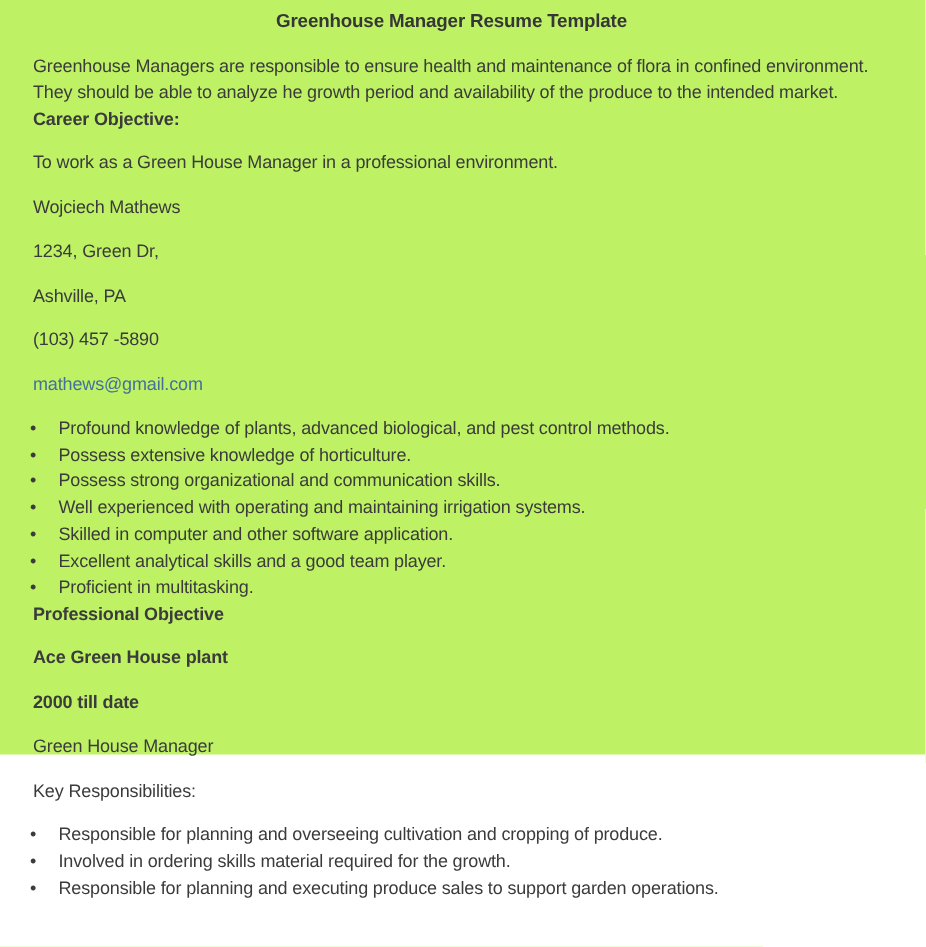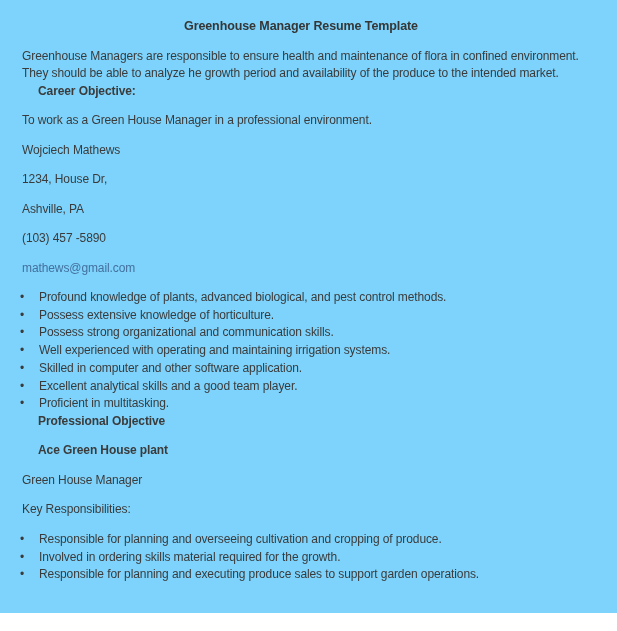--- a/index.html
+++ b/index.html
@@ -7,36 +7,36 @@
   body {
     width: 617px;
     height: 631px;
     overflow: hidden;
     font-family: "Liberation Sans", "DejaVu Sans", sans-serif;
     font-size: 12px;
     color: #3b3b3b;
   }
   .page {
     width: 617px;
-    height: 613px;
-    background: #7dd3fc;
-    padding: 18px 37px 0 22px;
+    height: 503px;
+    background: #bef264;
+    padding: 6px 37px 0 22px;
   }
   p {
     margin: 0 0 12px 0;
     line-height: 17.5px;
     letter-spacing: -0.1px;
   }
   .title {
     text-align: center;
     font-weight: bold;
     font-size: 12.5px;
     color: #363636;
   }
-  .b { font-weight: bold; margin-left: 16px; }
+  .b { font-weight: bold; }
   a.email {
     text-decoration: none;
     cursor: pointer;
     text-align: center;
   }
   ul.bullets {
     list-style: none;
     margin: 0;
     padding-left: 17px;
   }
@@ -58,38 +58,39 @@
 
 <div class="page">
 
   <p class="title">Greenhouse Manager Resume Template</p>
 
   <p><span>Greenhouse Managers are responsible to ensure health and maintenance of flora in confined environment. They should be able to analyze he growth period and availability of the produce to the intended market.</span> <span class="b">Career Objective:</span></p>
 
   <p>To work as a Green House Manager in a professional environment.</p>
 
   <p>Wojciech Mathews</p>
-  <p>1234, House Dr,</p>
+  <p>1234, Green Dr,</p>
   <p>Ashville, PA</p>
   <p>(103) 457 -5890</p>
   <p><a class="email" style="color: rgb(68, 112, 157);">mathews@gmail.com</a></p>
 
 
   <ul class="bullets">
     <li>Profound knowledge of plants, advanced biological, and pest control methods.</li>
     <li>Possess extensive knowledge of horticulture.</li>
     <li>Possess strong organizational and communication skills.</li>
     <li>Well experienced with operating and maintaining irrigation systems.</li>
     <li>Skilled in computer and other software application.</li>
     <li>Excellent analytical skills and a good team player.</li>
     <li>Proficient in multitasking.</li>
   </ul>
 
   <p class="b">Professional Objective</p>
   <p class="b">Ace Green House plant</p>
+  <p class="b">2000 till date</p>
   <p>Green House Manager</p>
   <p>Key Responsibilities:</p>
 
   <ul class="bullets">
     <li>Responsible for planning and overseeing cultivation and cropping of produce.</li>
     <li>Involved in ordering skills material required for the growth.</li>
     <li>Responsible for planning and executing produce sales to support garden operations.</li>
   </ul>
 
 </div>

